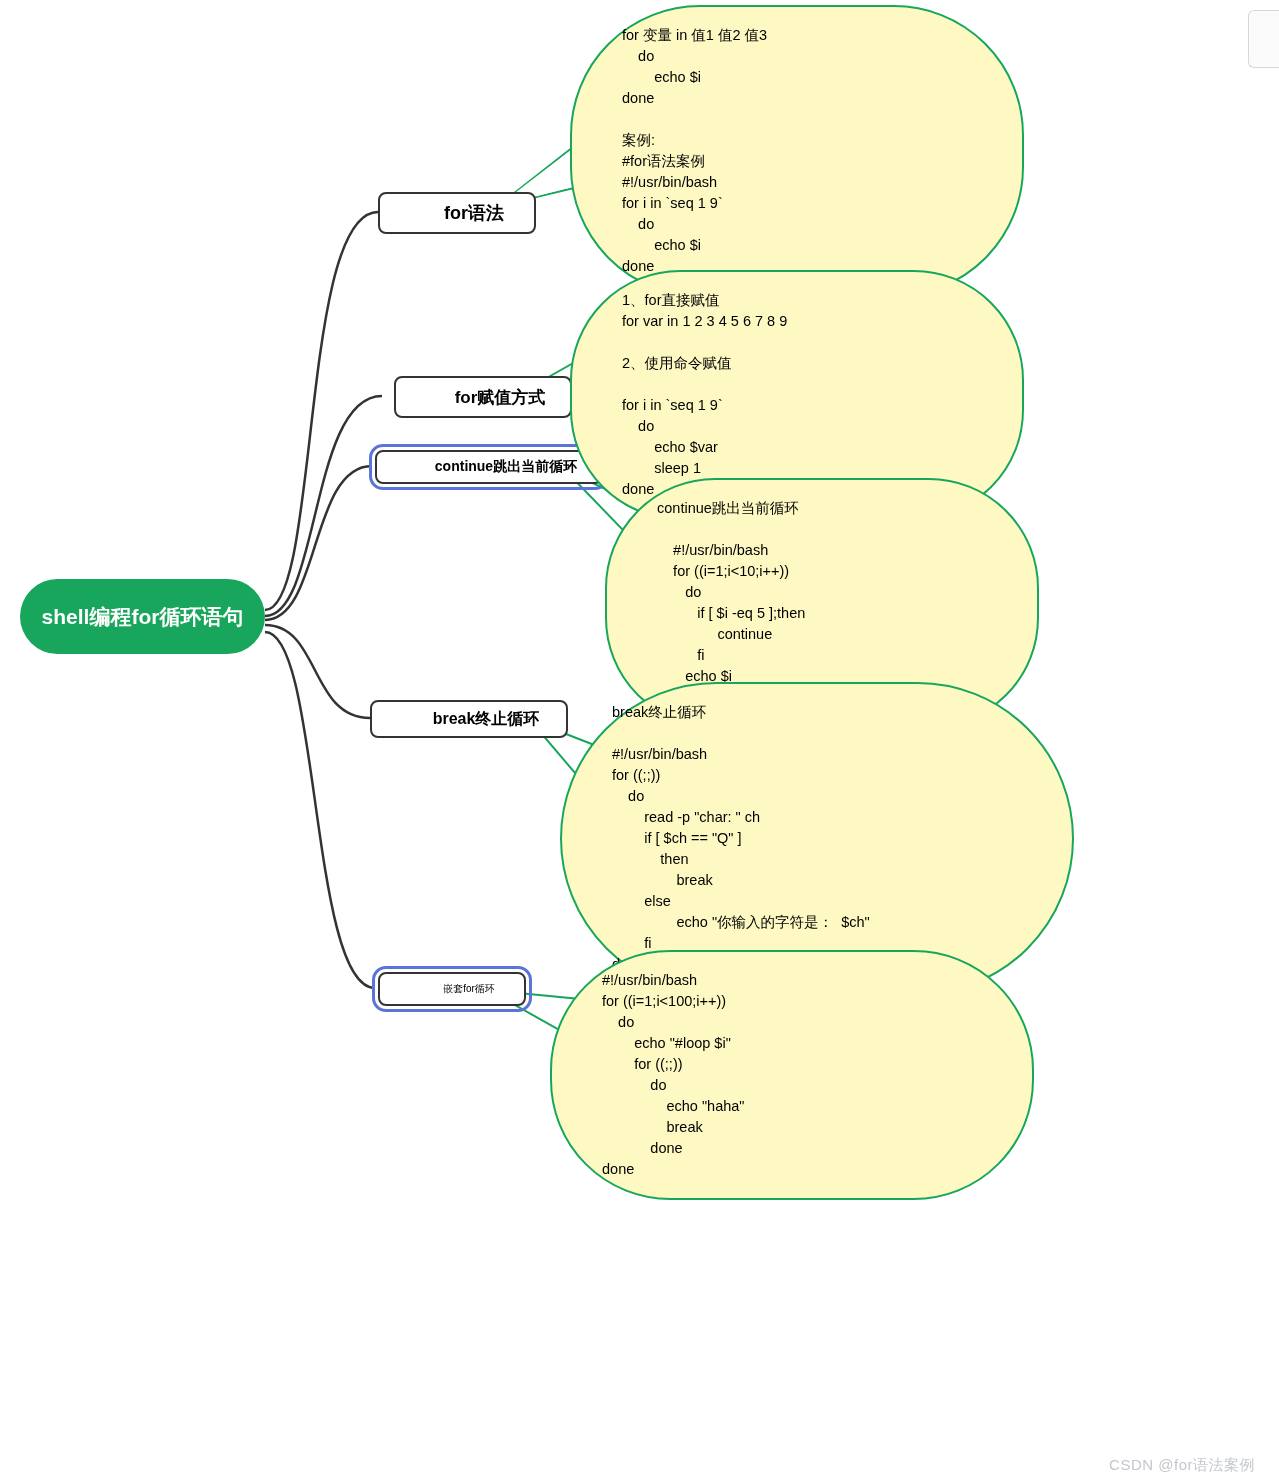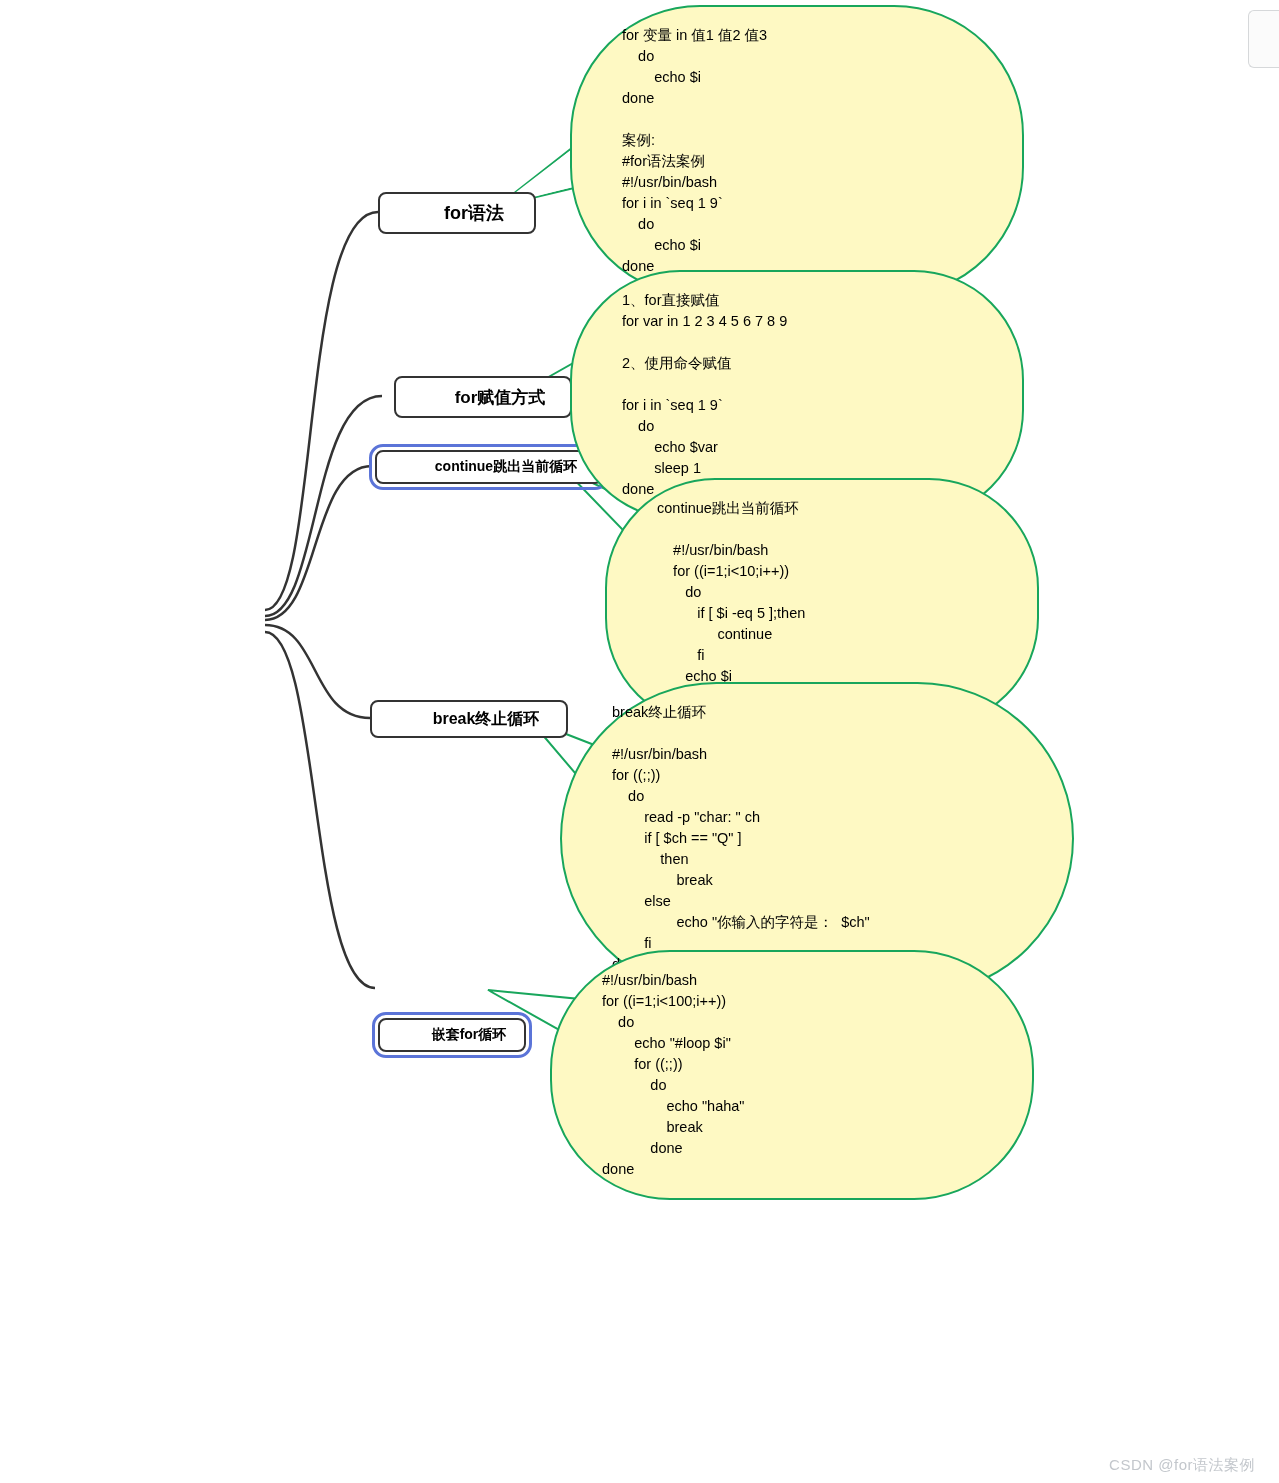--- a/index.html
+++ b/index.html
@@ -6,21 +6,21 @@
   .canvas{position:relative;width:1279px;height:1483px;}
   svg.connect{position:absolute;left:0;top:0;width:1279px;height:1483px;pointer-events:none;}
   
   .root{position:absolute;left:20px;top:579px;width:245px;height:75px;background:#18a65c;border-radius:38px;color:#fff;font-weight:700;font-size:21px;display:flex;align-items:center;justify-content:center;}
   
   .nodebox{position:absolute;background:#fff;border:2px solid #333;border-radius:8px;display:flex;align-items:center;justify-content:center;font-weight:700;padding-left:34px;}
   .n1{left:378px;top:192px;width:120px;height:38px;font-size:18px;}
   .n2{left:382px;top:376px;width:140px;height:38px;font-size:17px;margin-left:12px;}
   .n3{left:375px;top:450px;width:190px;height:30px;font-size:14px;border:2px solid #333;outline:3px solid #5b74d8;outline-offset:3px;}
   .n4{left:370px;top:700px;width:160px;height:34px;font-size:16px;}
-  .n5{left:378px;top:972px;width:110px;height:30px;font-size:14px;border:2px solid #333;outline:3px solid #5b74d8;outline-offset:3px;font-weight:700;margin-top:46px;}
+  .n5{left:378px;top:972px;width:110px;height:30px;font-size:10px;border:2px solid #333;outline:3px solid #5b74d8;outline-offset:3px;font-weight:400;}
   
   .bubble{position:absolute;border:2px solid #18a65c;background:#fef9c3;border-radius:120px/120px;padding:18px 40px 18px 50px;white-space:pre;font-size:14.5px;line-height:1.45;font-family:Arial,"Microsoft YaHei",sans-serif;}
   .b1{left:570px;top:5px;width:360px;border-radius:130px;}
   .b2{left:570px;top:270px;width:360px;border-radius:110px;}
   .b3{left:605px;top:478px;width:340px;border-radius:110px;}
   .b4{left:560px;top:682px;width:420px;border-radius:160px;}
   .b5{left:550px;top:950px;width:390px;border-radius:120px;}
   
   .watermark{position:absolute;right:24px;bottom:8px;color:#c3c7cc;font-size:15px;letter-spacing:.5px;}
   .cutcorner{position:absolute;right:0;top:10px;width:30px;height:56px;border:1px solid #d6d8da;border-right:none;border-radius:6px 0 0 6px;background:#fbfbfb;}
@@ -38,20 +38,23 @@
   <path d="M 265 632 C 320 632, 310 988, 375 988" stroke="#333" stroke-width="2.5" fill="none"></path>
 
   <path d="M 498 206 L 610 118 L 608 180 Z" fill="#ffffff" stroke="#18a65c" stroke-width="2"></path>
   <path d="M 498 206 L 610 120 L 608 178" fill="#ffffff"></path>
   <path d="M 522 392 L 614 340 L 612 392 Z" fill="#ffffff" stroke="#18a65c" stroke-width="2"></path>
   <path d="M 565 470 L 650 510 L 648 556 Z" fill="#ffffff" stroke="#18a65c" stroke-width="2"></path>
   <path d="M 530 720 L 602 748 L 598 800 Z" fill="#ffffff" stroke="#18a65c" stroke-width="2"></path>
   <path d="M 488 990 L 590 1000 L 588 1046 Z" fill="#ffffff" stroke="#18a65c" stroke-width="2"></path>
 </svg>
 
+<div class="root">
+      <span>shell编程for循环语句</span>
+    </div>
 
 <div class="nodebox n1">
       <span>for语法</span>
     </div>
 <div class="nodebox n2">
       <span>for赋值方式</span>
     </div>
 <div class="nodebox n3">
       <span>continue跳出当前循环</span>
     </div>

